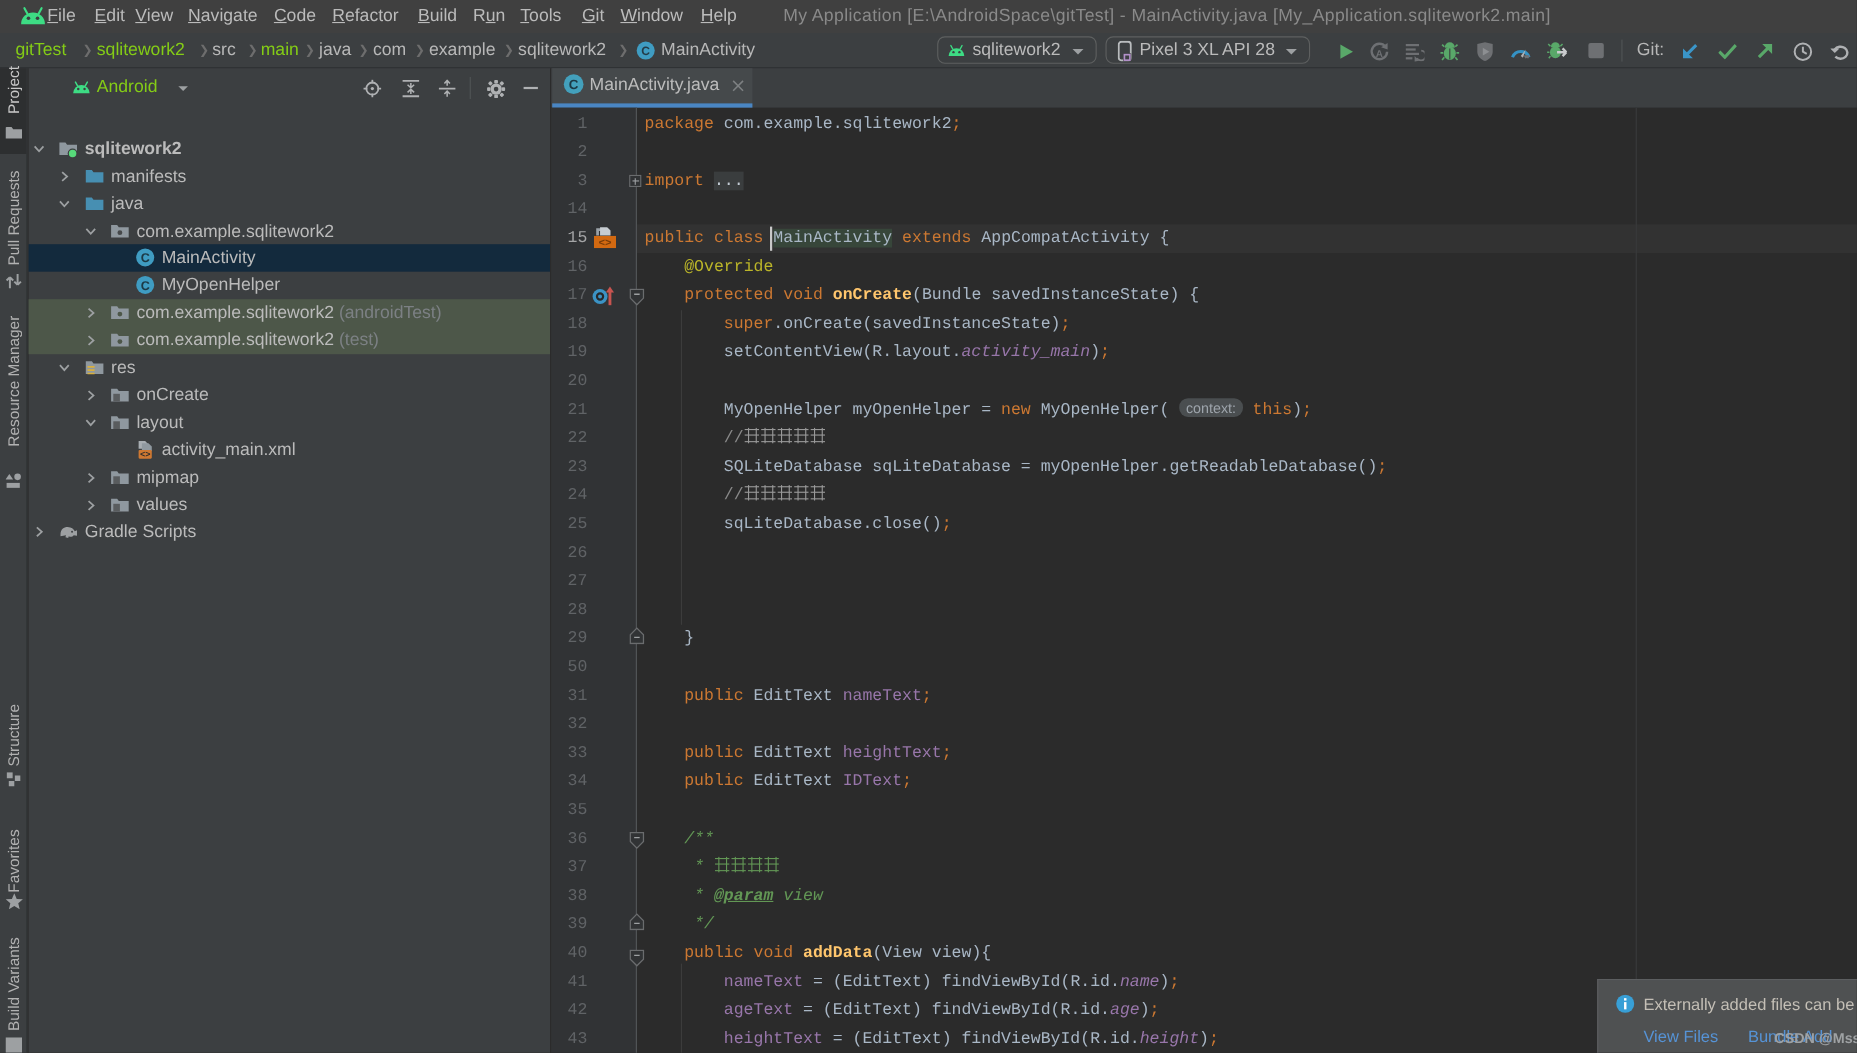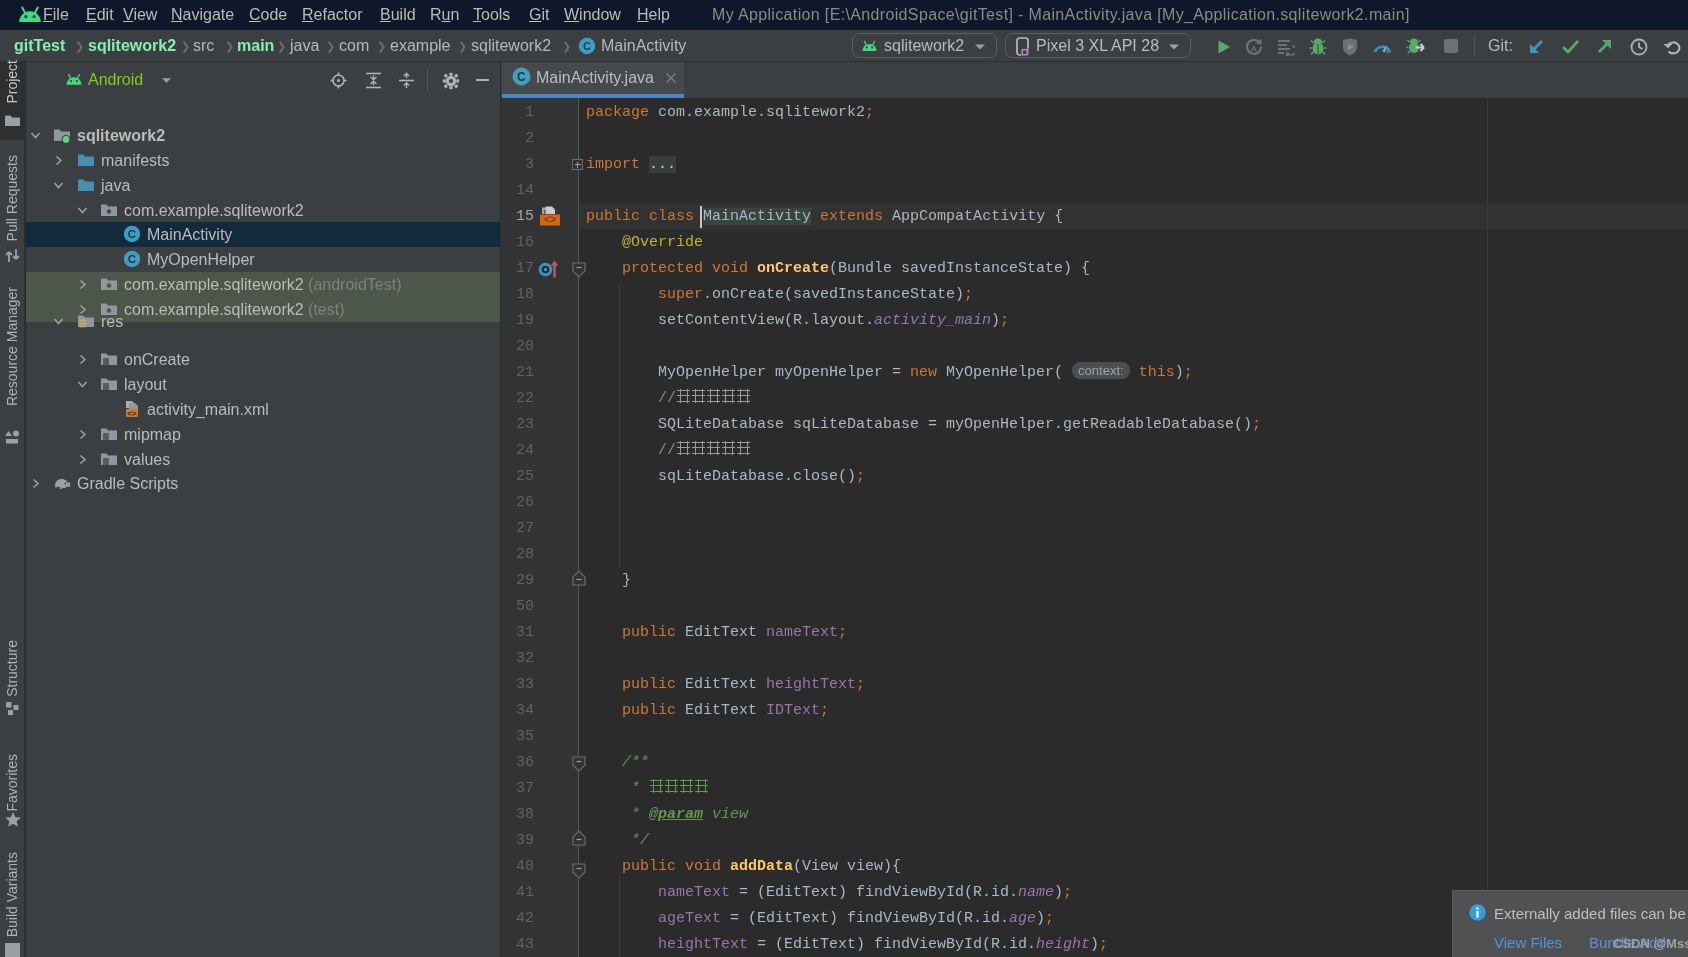--- a/index.html
+++ b/index.html
@@ -1,23 +1,23 @@
 <!DOCTYPE html>
 <html><head><meta charset="utf-8">
 <style>
 *{margin:0;padding:0;box-sizing:border-box}
 html,body{width:1688px;height:957px;overflow:hidden;background:#2b2b2b;font-family:"Liberation Sans",sans-serif}
 .abs{position:absolute}
-#menubar{position:absolute;left:0;top:0;width:1688px;height:30px;background:#0f172a}
+#menubar{position:absolute;left:0;top:0;width:1688px;height:30px;background:#404040}
 .mi{position:absolute;top:0;height:30px;line-height:30px;color:#bbbbbb;font-size:16px}
 .mi u{text-decoration:underline}
 #title{position:absolute;left:712px;top:0;height:30px;line-height:30px;color:#8a8a8a;font-size:16px;white-space:nowrap;letter-spacing:0.35px}
 #navbar{position:absolute;left:0;top:30px;width:1688px;height:32px;background:#3c3f41;border-bottom:1px solid #2e3133}
 .bc{position:absolute;top:0;height:32px;line-height:32px;color:#b8b8b8;font-size:16px;white-space:nowrap}
-.bc.b{font-weight:bold;color:#86efac}
+.bc.b{font-weight:normal;color:#84cc16}
 .sep{position:absolute;top:10px;color:#6d6d6d;font-size:11px;height:12px;line-height:12px}
 #stripe{position:absolute;left:0;top:62px;width:25px;height:895px;background:#3c3f41;border-right:1px solid #2e3133}
 .vtext{position:absolute;writing-mode:vertical-rl;transform:rotate(180deg);color:#b2b2b2;font-size:14px;left:4px}
 #leftpanel{position:absolute;left:26px;top:62px;width:474px;height:895px;background:#3c3f41}
 #panelhdr{position:absolute;left:0;top:0;width:474px;height:36px}
 .treerow{position:absolute;left:0;width:474px;height:25px;line-height:25px;font-size:16px;color:#bbbbbb;white-space:nowrap}
 .treerow .txt{position:absolute;top:0}
 .treerow .sfx{color:#7c8084}
 .chev{position:absolute;top:7px;width:11px;height:11px}
 .ticon{position:absolute;top:3px;width:18px;height:18px}
@@ -335,21 +335,21 @@
   <div class="treerow" style="top:235px">
     <svg class="chev" style="left:51px" viewBox="0 0 11 11">
         <path d="M3.5 1.5 L8 5.5 L3.5 9.5" stroke="#9da0a2" stroke-width="1.6" fill="none"></path>
       </svg>
     <svg class="ticon" style="left:74px" viewBox="0 0 18 18">
         <path d="M1 3.5 L6.5 3.5 L8 5.5 L17 5.5 L17 15 L1 15 z" fill="#8f989f"></path>
         <circle cx="9" cy="10.5" r="2.2" fill="#4d5749"></circle>
       </svg>
     <span class="txt" style="left:98px">com.example.sqlitework2 <span class="sfx">(test)</span></span>
   </div>
-  <div class="treerow" style="top:247px">
+  <div class="treerow" style="top:260px">
     <svg class="chev" style="left:27px" viewBox="0 0 11 11">
         <path d="M1.5 3 L5.5 7.5 L9.5 3" stroke="#9da0a2" stroke-width="1.6" fill="none"></path>
       </svg>
     <svg class="ticon" style="left:51px" viewBox="0 0 18 18">
         <path d="M1 3.5 L6.5 3.5 L8 5.5 L17 5.5 L17 15 L1 15 z" fill="#8f989f"></path>
         <g stroke="#d8b03f" stroke-width="1.5">
           <line x1="2.5" y1="8.5" x2="9" y2="8.5"></line>
           <line x1="2.5" y1="11.5" x2="9" y2="11.5"></line>
           <line x1="2.5" y1="14.5" x2="9" y2="14.5"></line>
         </g>

